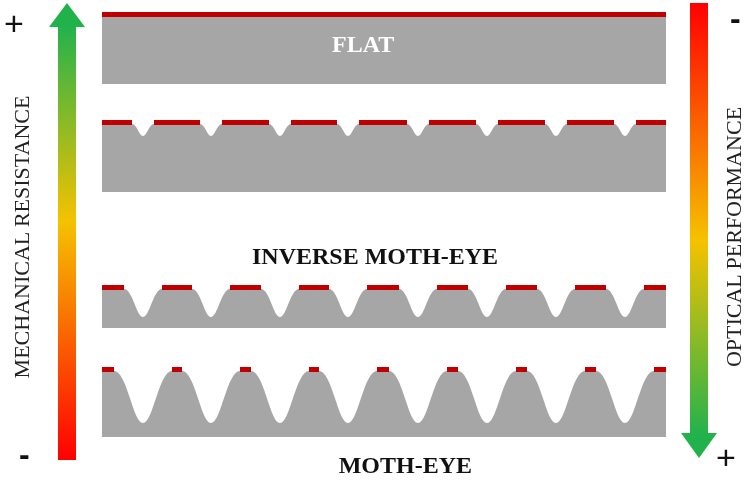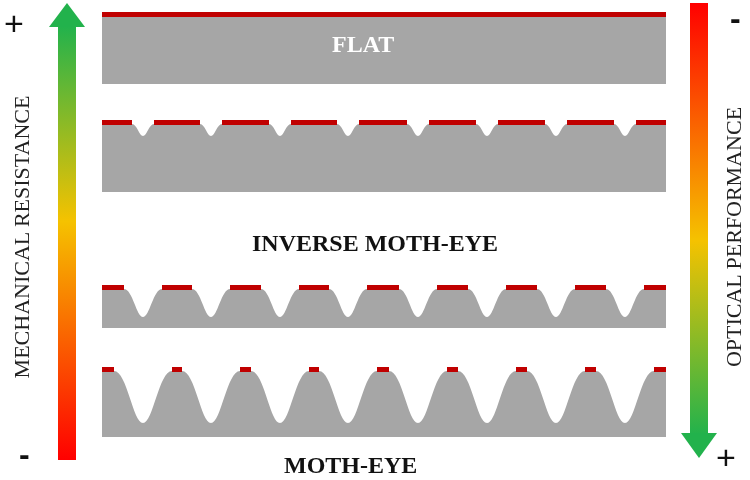--- a/index.html
+++ b/index.html
@@ -74,23 +74,23 @@
       <rect x="377" y="367" width="12" height="5" fill="#c00000"></rect>
       <rect x="447" y="367" width="11" height="5" fill="#c00000"></rect>
       <rect x="516" y="367" width="11" height="5" fill="#c00000"></rect>
       <rect x="585" y="367" width="11" height="5" fill="#c00000"></rect>
       <rect x="654" y="367" width="12" height="5" fill="#c00000"></rect>
     </g>
 </svg>
 
 <div class="lbl" style="left:332px; top:31px; width:100px; font-size:24px; color:#ffffff;">FLAT</div>
 
-<div class="lbl" style="left:200px; top:230px; width:350px; text-align:center; font-size:24px; color:#111;">INVERSE MOTH-EYE</div>
+<div class="lbl" style="left:200px; top:243px; width:350px; text-align:center; font-size:24px; color:#111;">INVERSE MOTH-EYE</div>
 
-<div class="lbl" style="left:284px; top:452px; width:200px; text-align:left; font-size:24px; color:#111;">MOTH-EYE</div>
+<div class="lbl" style="left:272px; top:452px; width:200px; text-align:right; font-size:24px; color:#111;">MOTH-EYE</div>
 
 <div class="vlabel" style="left:-148px; top:224px; width:340px; text-align:center; transform: rotate(-90deg);">MECHANICAL RESISTANCE</div>
 
 <div class="vlabel" style="left:564px; top:224px; width:340px; text-align:center; transform: rotate(-90deg);">OPTICAL PERFORMANCE</div>
 
 <div class="sign" style="left:4px; top:6px; font-size:34px;">+</div>
 <div class="sign" style="left:19px; top:438px; font-size:32px; font-weight:bold;">-</div>
 <div class="sign" style="left:730px; top:2px; font-size:32px; font-weight:bold;">-</div>
 <div class="sign" style="left:716px; top:440px; font-size:34px;">+</div>
 

